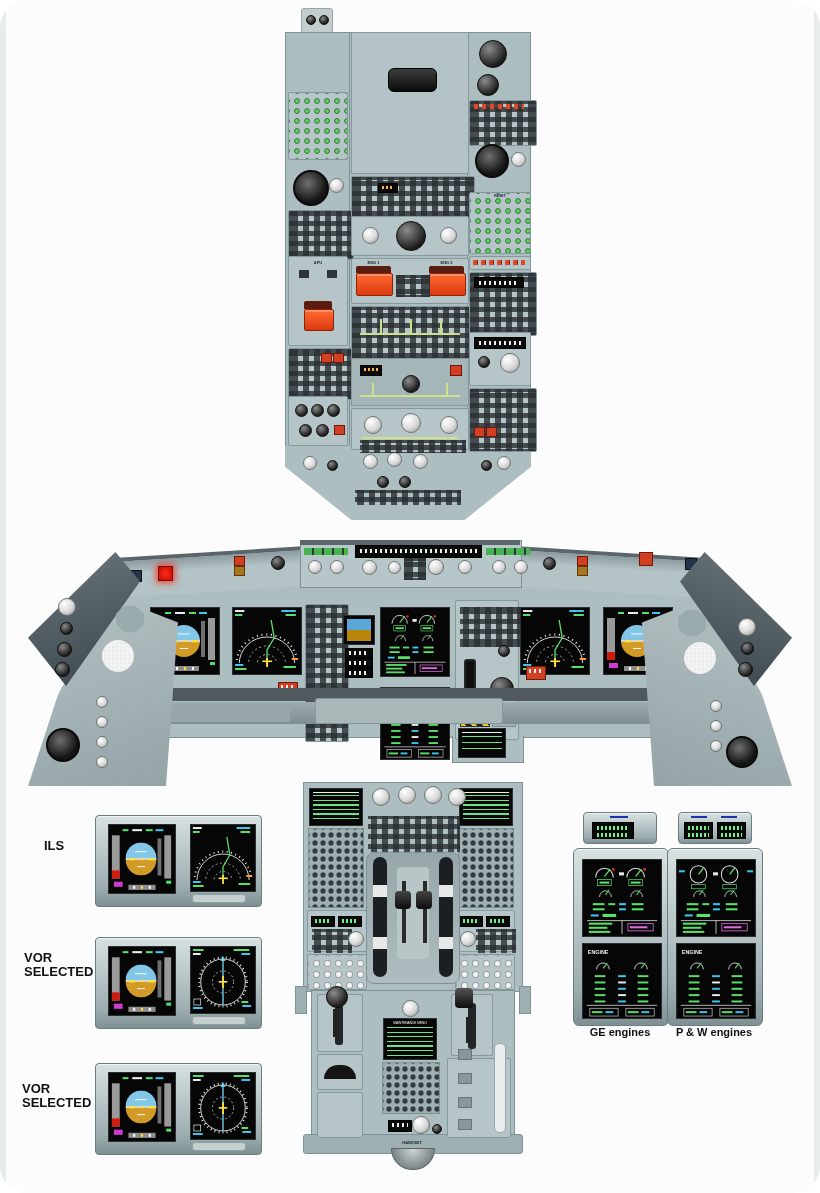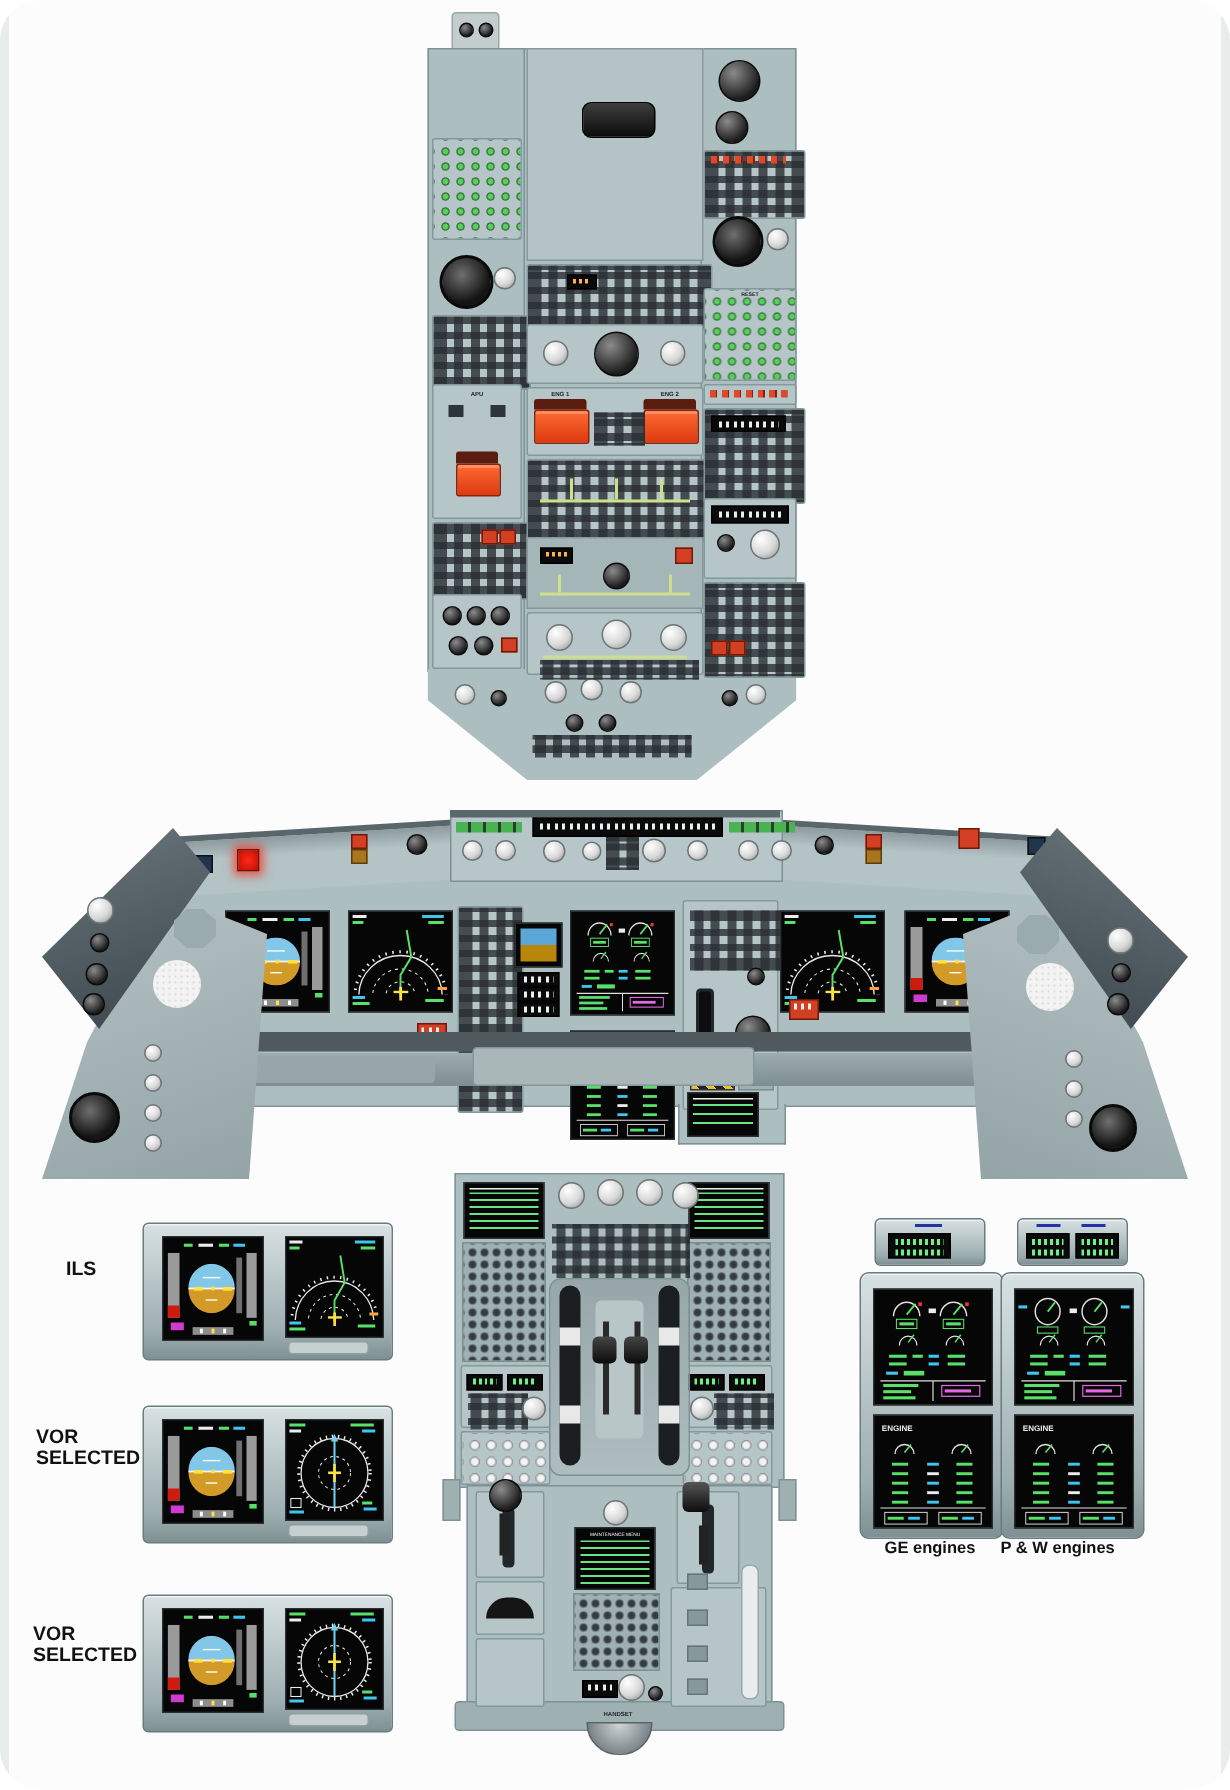--- a/index.html
+++ b/index.html
@@ -477,21 +477,21 @@
           <use href="#g-ewdpw"></use>
         </svg>
       </div>
     <div class="screen" style="left:8px;top:94px;width:78px;height:74px">
         <svg viewBox="0 0 80 76" preserveAspectRatio="none">
           <use href="#g-eng"></use>
         </svg>
       </div>
   </div>
   <div class="lbl" style="left:573px;top:1026px;width:94px;font-size:11px;text-align:center">GE engines</div>
-  <div class="lbl" style="left:667px;top:1026px;width:94px;font-size:11px;">P &amp; W engines</div>
+  <div class="lbl" style="left:667px;top:1026px;width:94px;font-size:11px;text-align:center">P &amp; W engines</div>
 
 
   <svg width="0" height="0" style="position:absolute" aria-hidden="true">
     <defs>
       <clipPath id="attclip">
           <circle cx="33" cy="33" r="16"></circle>
         </clipPath>
       <clipPath id="ndclip">
           <rect x="0" y="0" width="66" height="55"></rect>
         </clipPath>

